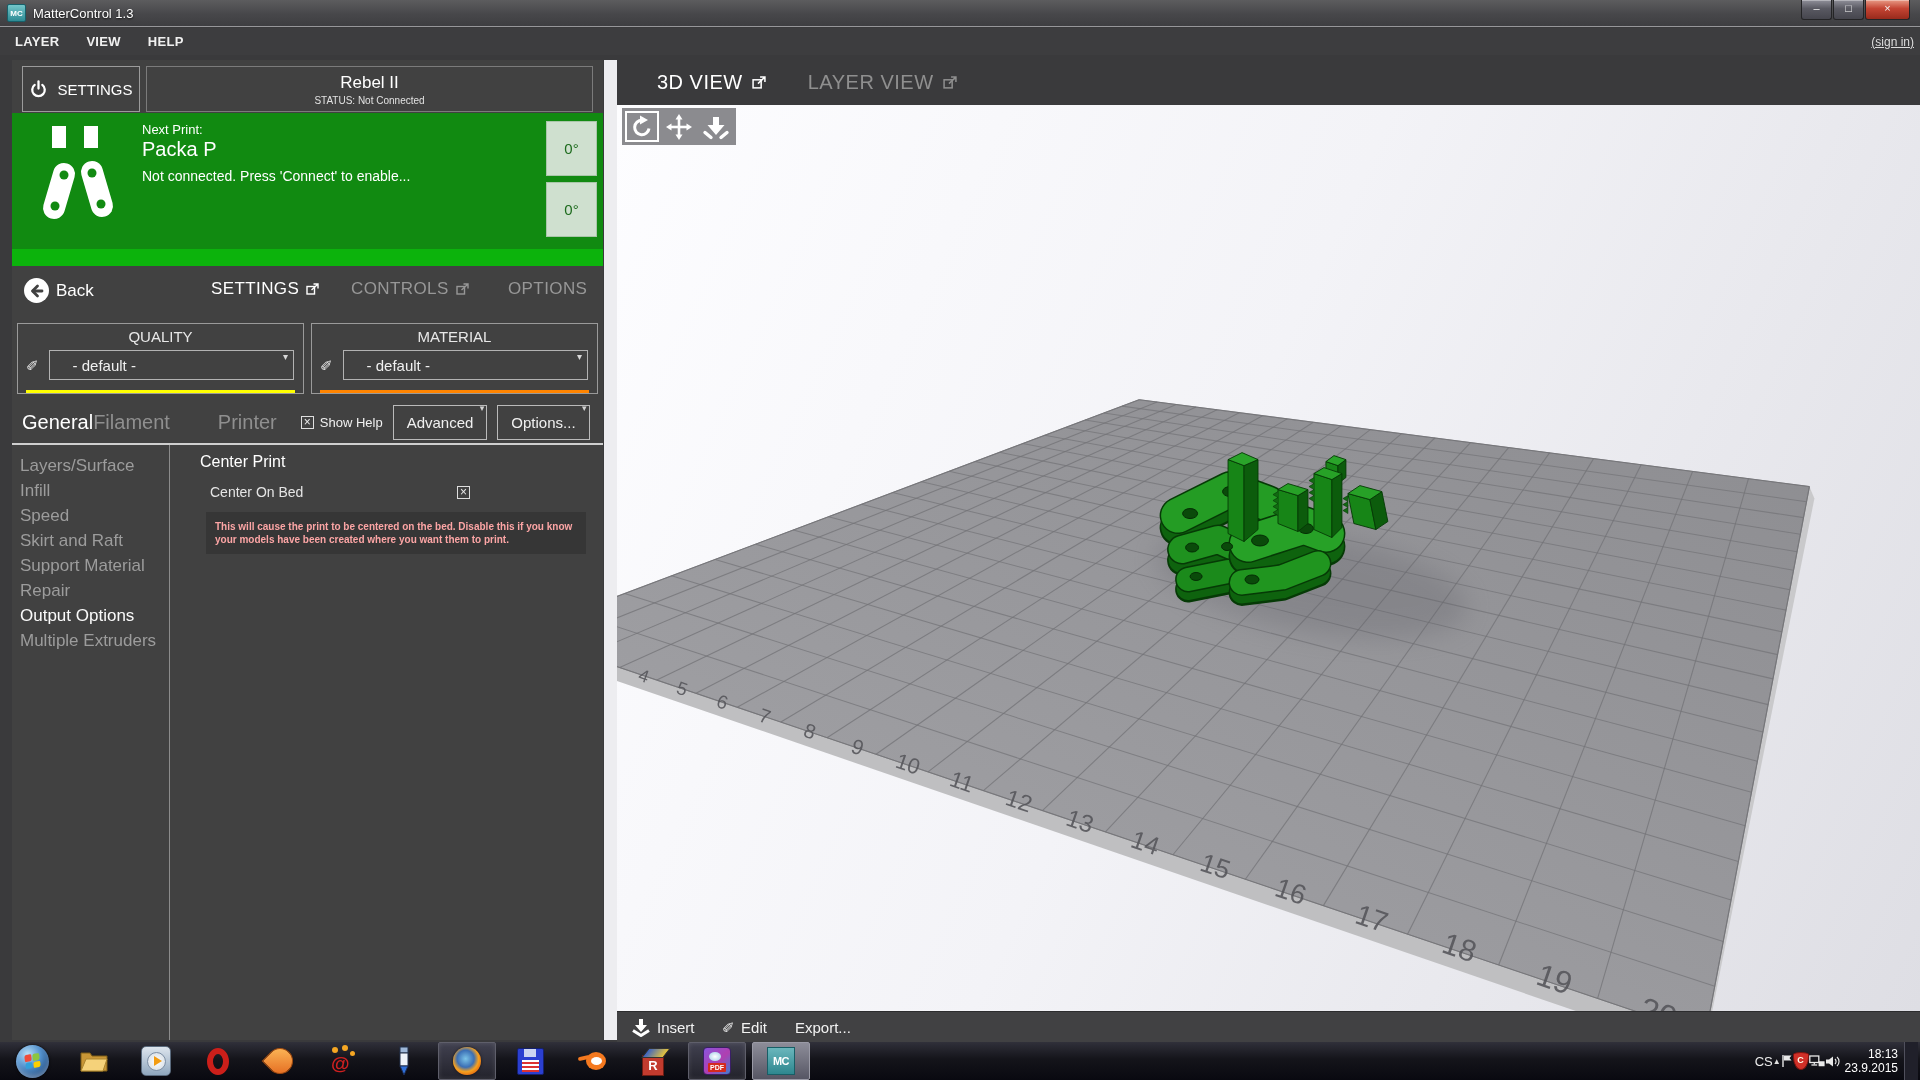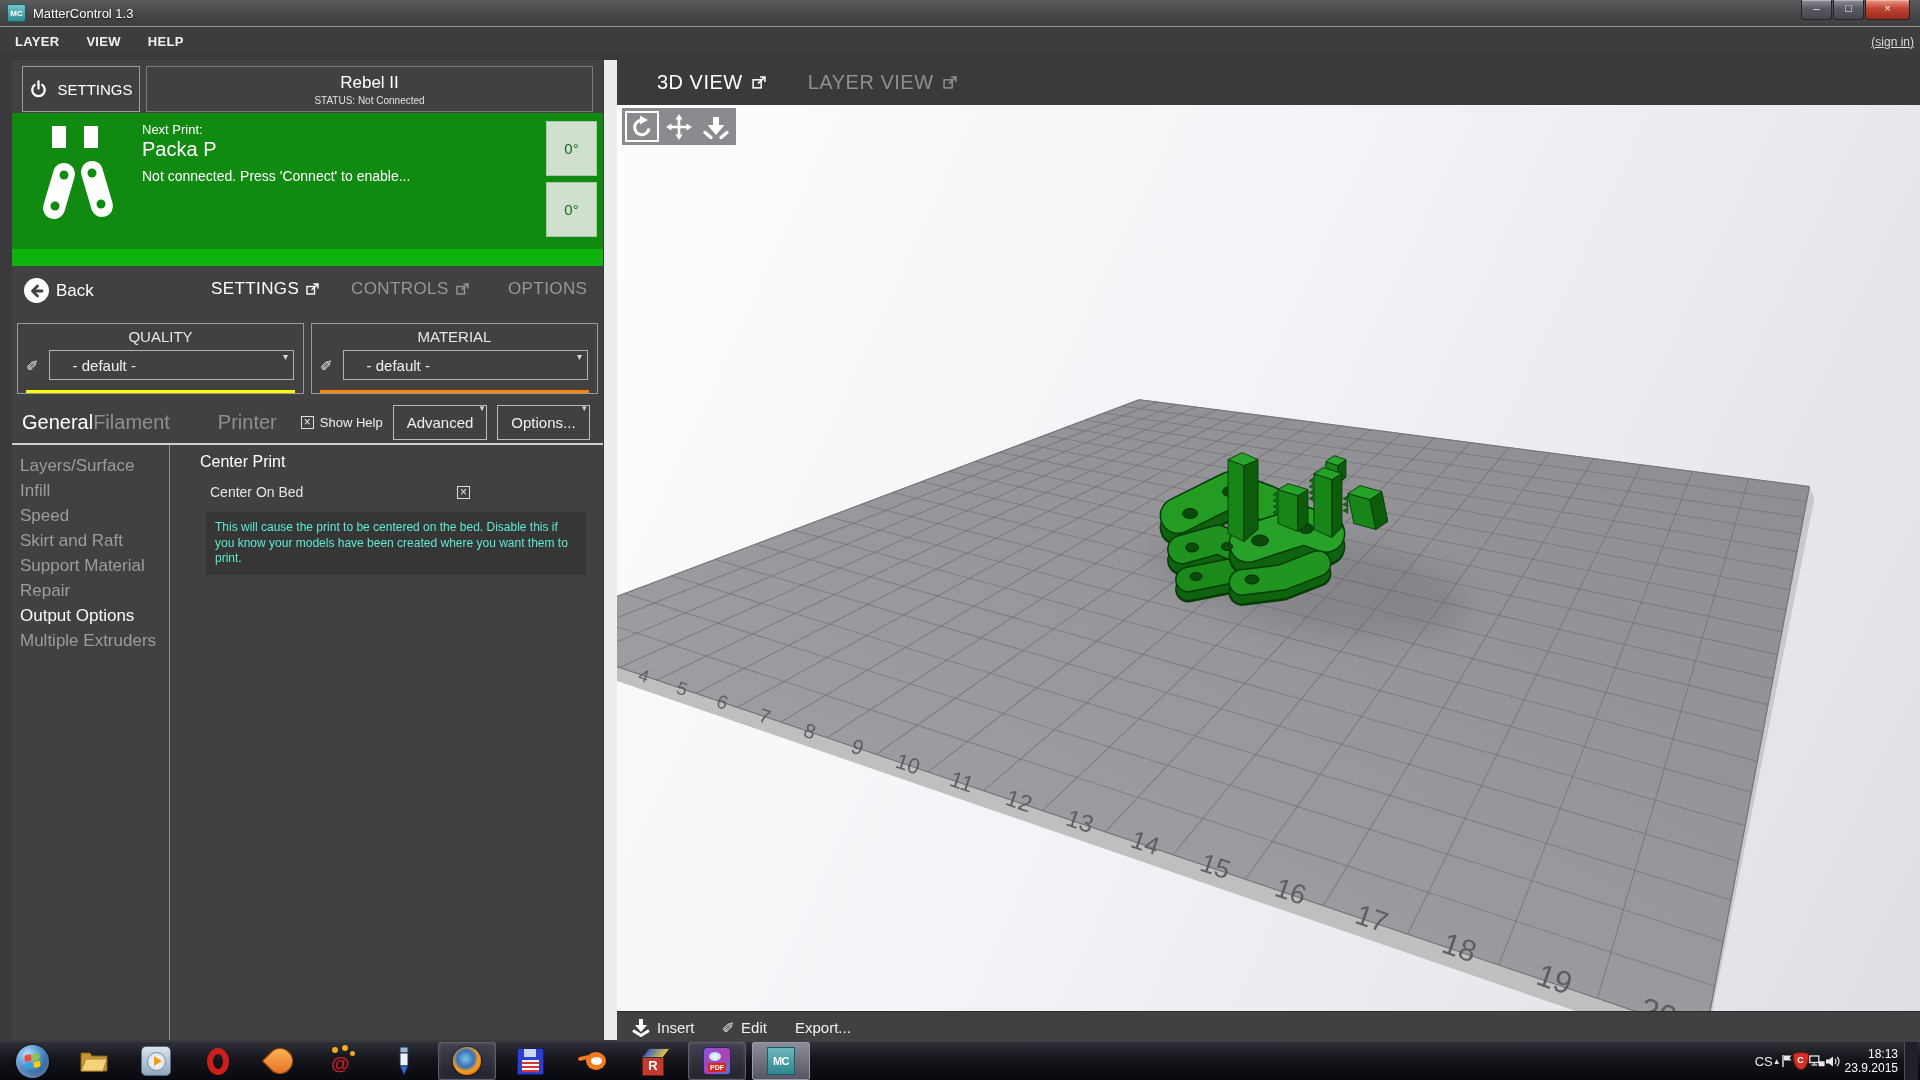--- a/index.html
+++ b/index.html
@@ -80,22 +80,22 @@
   .corner-caret{position:absolute;top:-3px;right:2px;font-size:9px;color:#d4d4d4;}
 
   .settings-body{display:flex;position:absolute;top:385px;bottom:0;left:0;right:0;}
   .cat-list{width:158px;border-right:1px solid #8b8b8b;padding-top:8px;box-sizing:border-box;}
   .cat{font-size:17px;line-height:25px;color:#9c9c9c;padding-left:8px;cursor:pointer;white-space:nowrap;}
   .cat.active{color:#fafafa;}
   .setting-panel{flex:1;padding:8px 16px 0 30px;}
   .sp-title{color:#fff;font-size:16px;}
   .sp-row{display:flex;align-items:center;margin-top:13px;padding-left:10px;color:#e5e5e5;font-size:14px;width:260px;}
   .sp-row .cb{margin-left:auto;}
-  .help-box{margin:12px 0 0 6px;width:362px;background:#363636;color:#5eead4;font-size:12px;
-    line-height:1.3;padding:8px 9px;}
+  .help-box{margin:12px 0 0 6px;width:362px;background:#363636;color:#fca5a5;font-size:10px;
+    line-height:1.3;padding:8px 9px;font-weight:bold;}
 
   
   .splitter{position:absolute;left:604px;top:60px;width:13px;height:980px;background:#ededf0;cursor:col-resize;}
 
   
   .right-panel{position:absolute;left:617px;top:60px;width:1303px;height:982px;display:flex;flex-direction:column;}
   .view-tabs{height:45px;background:#3a3a3c;display:flex;align-items:center;padding-left:14px;flex:none;margin-left:26px;}
   .vtab{font-size:20px;letter-spacing:.5px;display:flex;align-items:center;gap:9px;cursor:pointer;}
   .vtab.active{color:#fff;margin-right:42px;}
   .vtab.inactive{color:#8f8f8f;}

